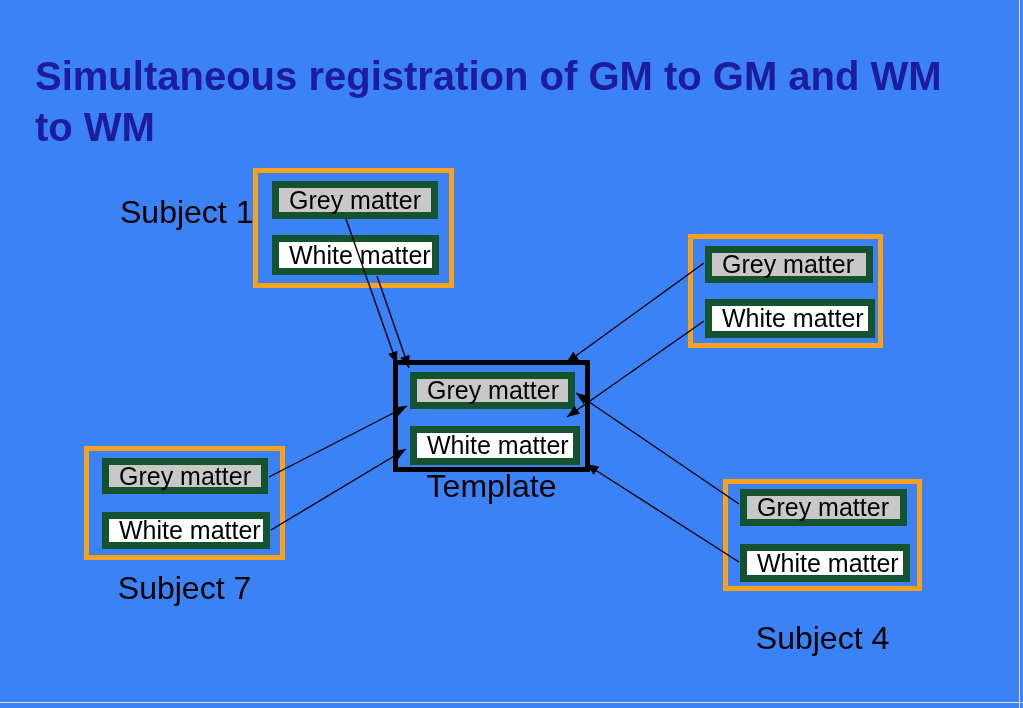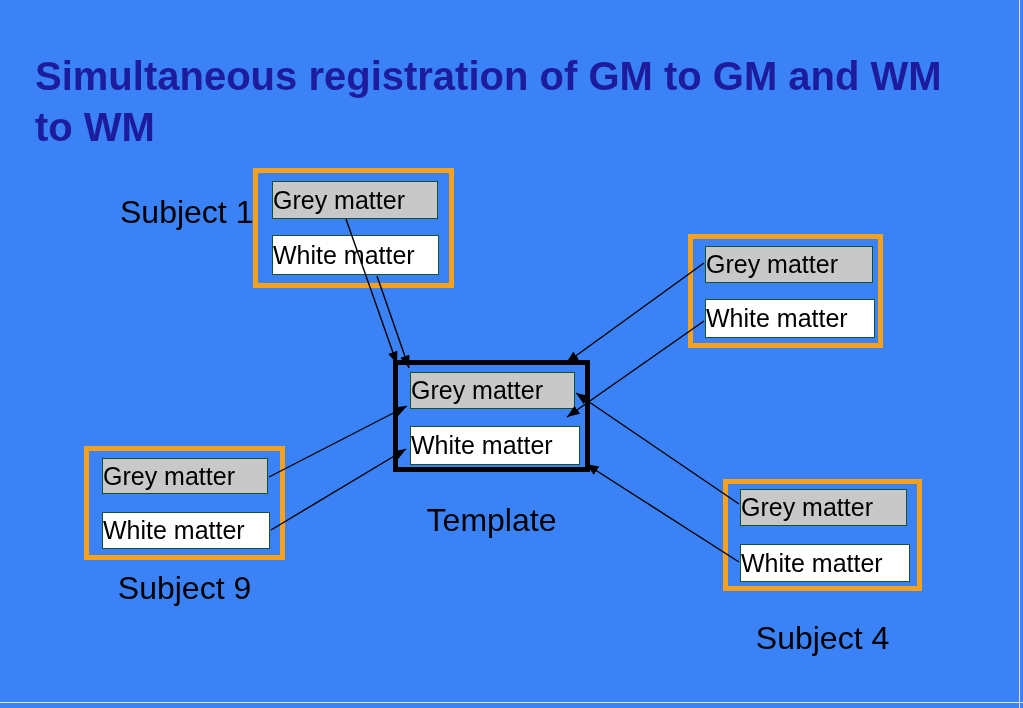--- a/index.html
+++ b/index.html
@@ -17,41 +17,41 @@
 
   .frame{position:absolute;box-sizing:border-box;border:5px solid #f7a11d;background:transparent;}
   .frame.template{border-color:#000000;}
   .f1{left:253px;top:168px;width:201px;height:120px;}
   .f2{left:84px; top:446px;width:201px;height:114px;}
   .f3{left:688px;top:234px;width:195px;height:114px;}
   .f4{left:723px;top:479px;width:199px;height:112px;}
   .ft{left:393px;top:360px;width:197px;height:112px;}
 
   .mbox{
-    position:absolute;box-sizing:border-box;border:1px solid #14532d;background:#ffffff;
-    font-size:25px;color:#000;display:flex;align-items:center;white-space:nowrap;
+    position:absolute;box-sizing:border-box;border:7px solid #14532d;background:#ffffff;
+    font-size:25px;color:#000;display:flex;align-items:center;padding-left:10px;white-space:nowrap;
   }
   .mbox.grey{background:#c8c8c8;}
   .b1g{left:272px;top:181px;width:166px;height:38px;}
   .b1w{left:272px;top:235px;width:167px;height:40px;}
   .b2g{left:102px;top:458px;width:166px;height:36px;}
   .b2w{left:102px;top:512px;width:168px;height:37px;}
   .b3g{left:705px;top:246px;width:168px;height:37px;}
   .b3w{left:705px;top:299px;width:170px;height:39px;}
   .b4g{left:740px;top:489px;width:167px;height:37px;}
   .b4w{left:740px;top:544px;width:170px;height:38px;}
   .btg{left:410px;top:372px;width:165px;height:37px;}
   .btw{left:410px;top:426px;width:170px;height:39px;}
 
   .caption{position:absolute;font-size:32px;color:#000;white-space:nowrap;}
   .cap1{left:120px;top:194px;width:128px;text-align:right;}
   .cap2{left:84px; top:570px;width:201px;text-align:center;}
   .cap3{left:901px;top:248px;}
   .cap4{left:723px;top:620px;width:199px;text-align:center;}
-  .capT{left:393px;top:502px;width:197px;text-align:center;}
+  .capT{left:393px;top:468px;width:197px;text-align:center;}
 
   svg.arrows{position:absolute;left:0;top:0;pointer-events:none;}
   svg.arrows line{stroke:#000;stroke-width:1.4;}
 </style>
 </head>
 <body>
 
 <div class="slide">
 
   <h1 class="title">Simultaneous registration of GM to GM and WM to WM</h1>
@@ -65,21 +65,21 @@
   </div>
   <div class="caption cap1">Subject 1</div>
 
   <div class="frame f2"></div>
   <div class="mbox grey b2g">
     <span>Grey matter</span>
   </div>
   <div class="mbox b2w">
     <span>White matter</span>
   </div>
-  <div class="caption cap2">Subject 9</div>
+  <div class="caption cap2">Subject 7</div>
 
   <div class="frame f3"></div>
   <div class="mbox grey b3g">
     <span>Grey matter</span>
   </div>
   <div class="mbox b3w">
     <span>White matter</span>
   </div>
 
   <div class="frame f4"></div>

